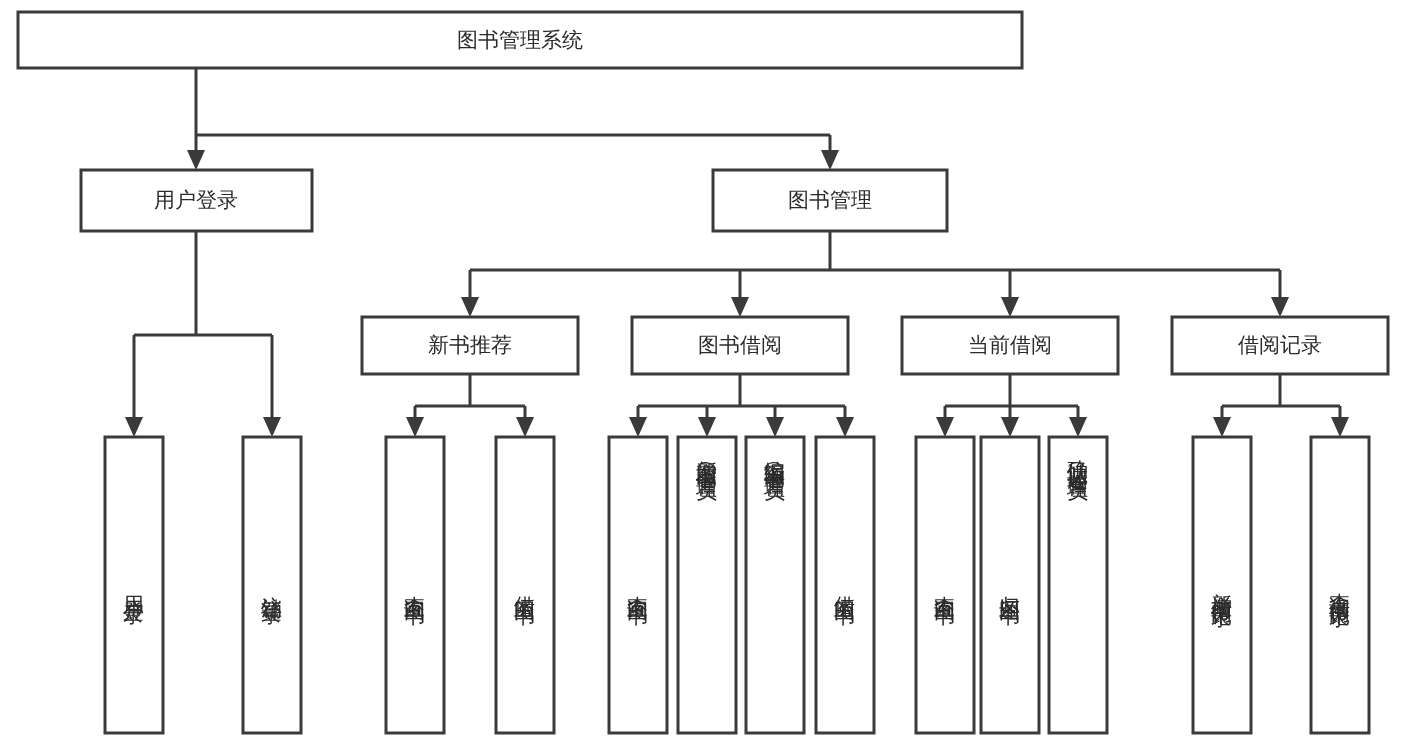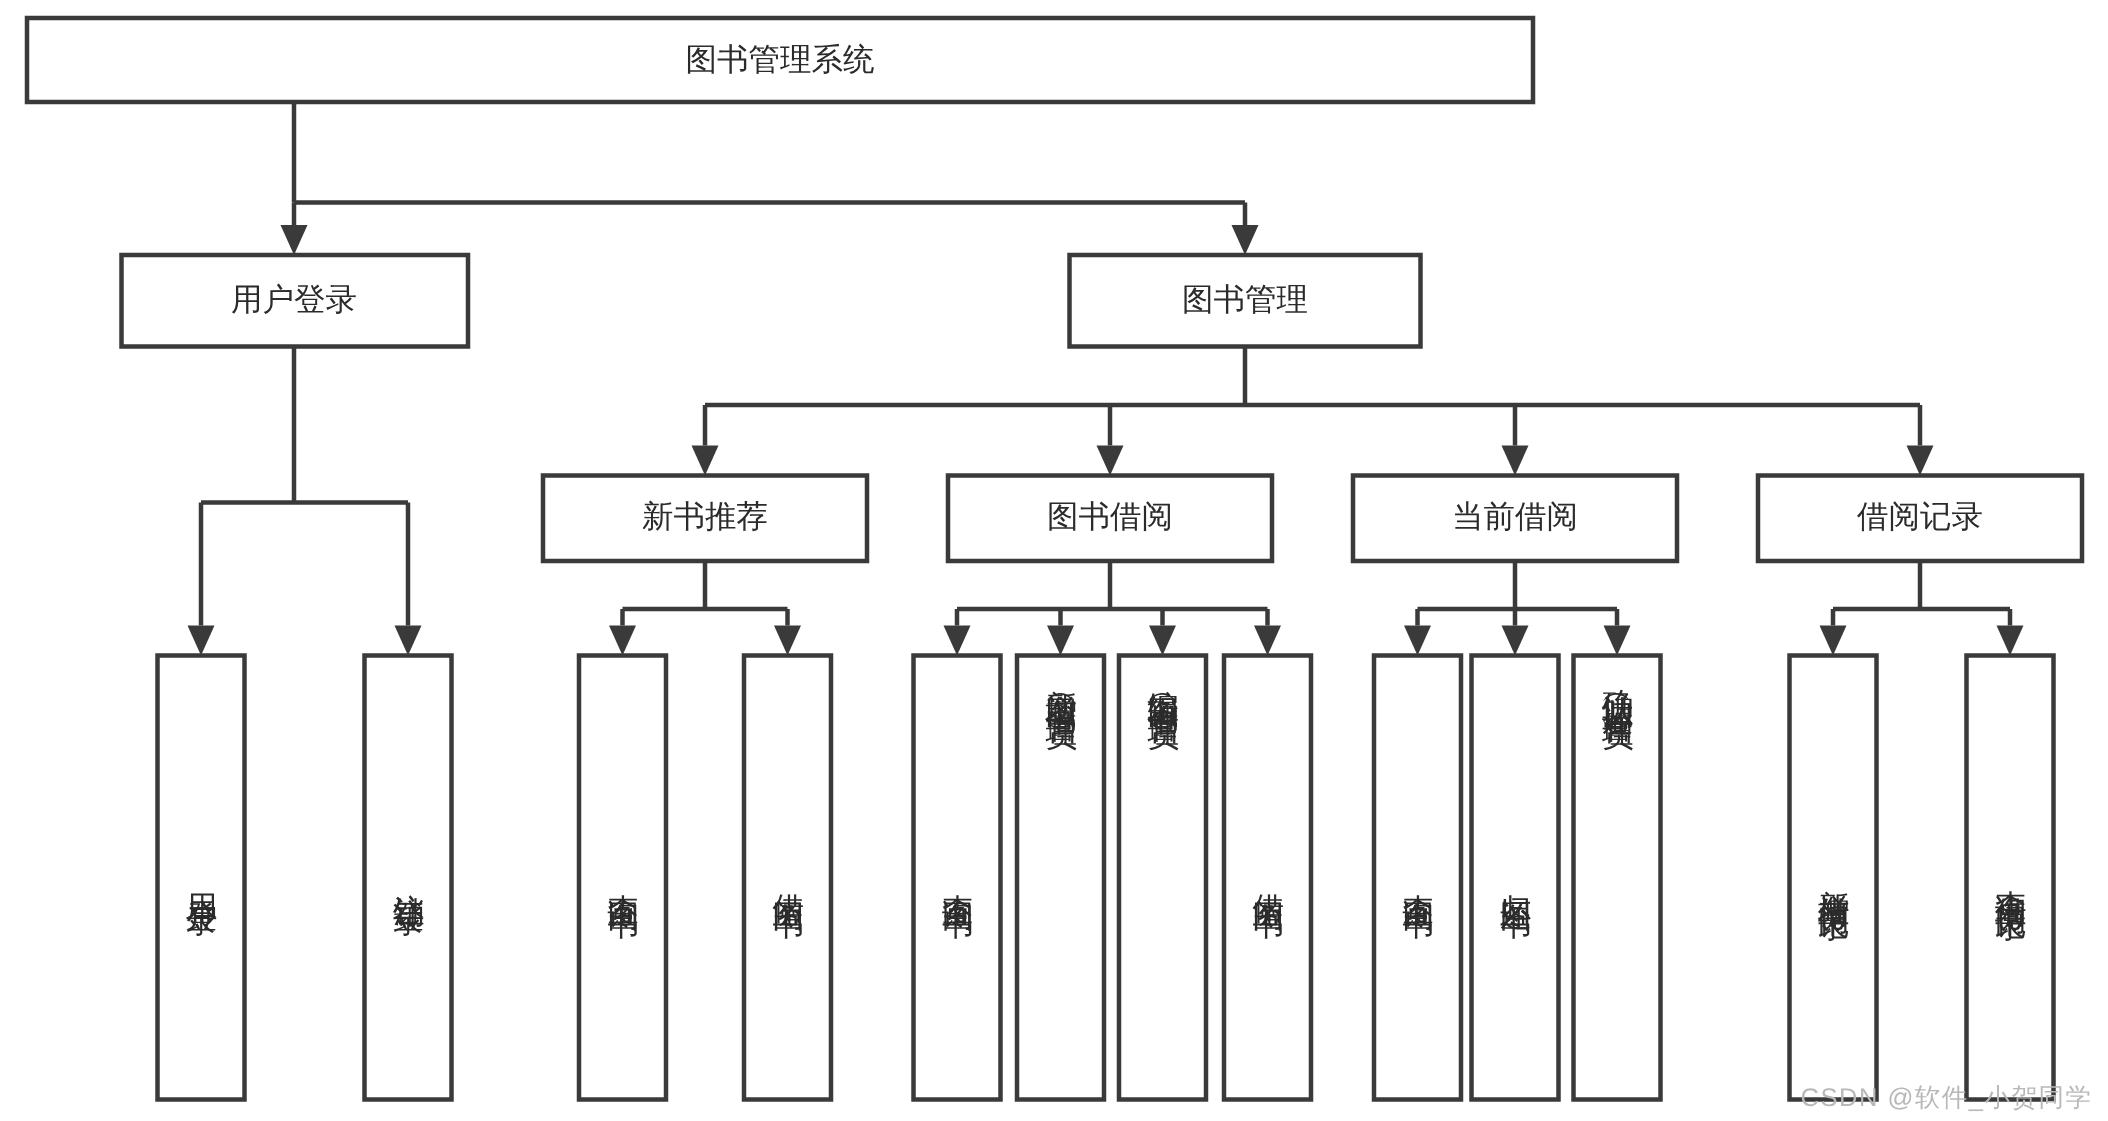--- a/index.html
+++ b/index.html
@@ -177,14 +177,13 @@
   <div class="v-label" style="left:746px;top:437px;width:58px;height:296px;justify-content:flex-start;padding-top:6px;box-sizing:border-box;">编辑图书（管理员）</div>
   <div class="v-label" style="left:816px;top:437px;width:58px;height:296px;">借阅图书</div>
 
   <div class="v-label" style="left:916px;top:437px;width:58px;height:296px;">查询图书</div>
   <div class="v-label" style="left:981px;top:437px;width:58px;height:296px;">归还图书</div>
   <div class="v-label" style="left:1049px;top:437px;width:58px;height:296px;justify-content:flex-start;padding-top:6px;box-sizing:border-box;">确认归还（管理员）</div>
 
   <div class="v-label" style="left:1193px;top:437px;width:58px;height:296px;">新增借阅记录</div>
   <div class="v-label" style="left:1311px;top:437px;width:58px;height:296px;">查询借阅记录</div>
 
-  <div class="watermark">CSDN @软件_小贺同学</div>
 </div>
 
 </body></html>

